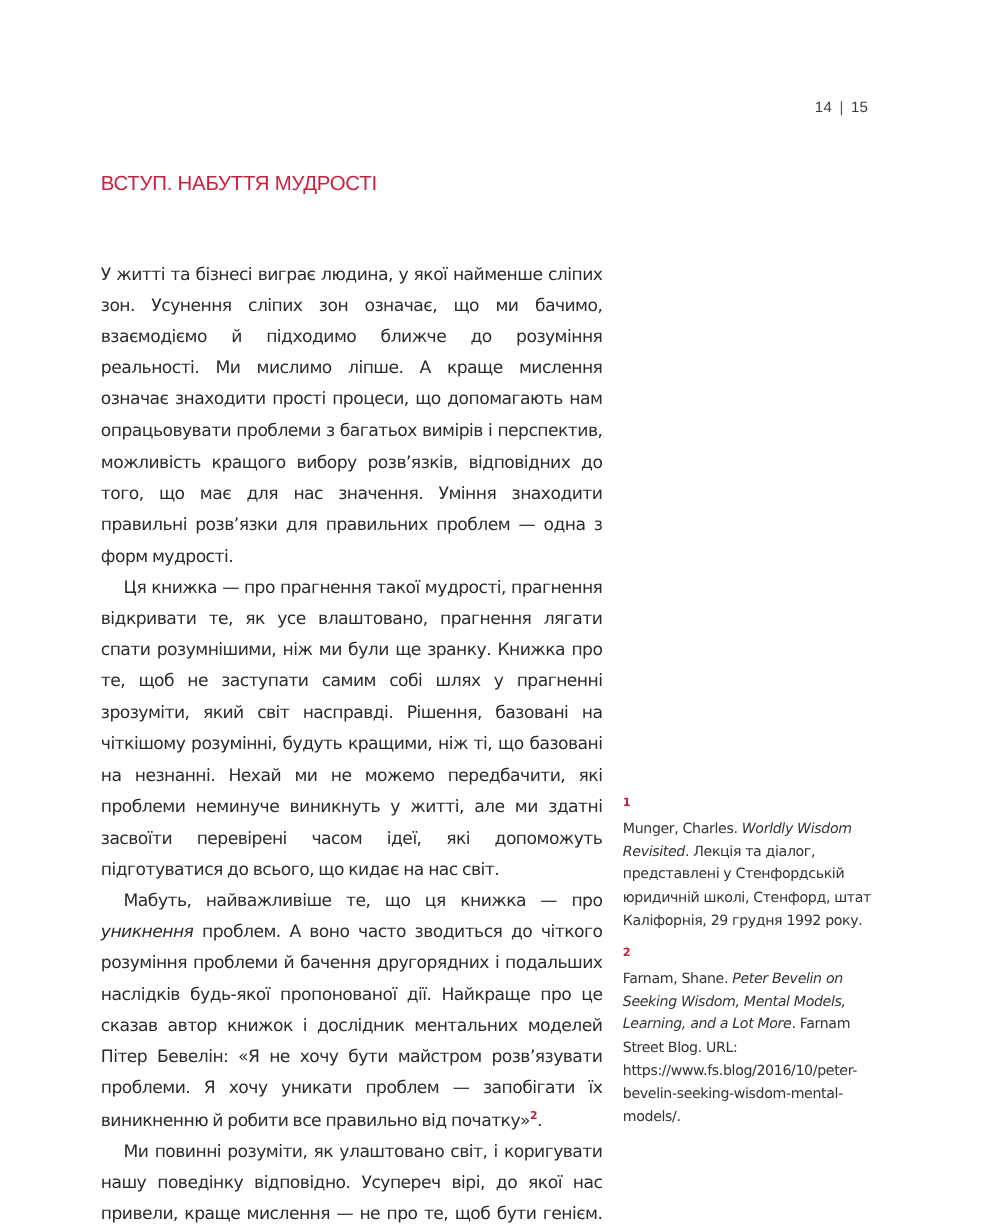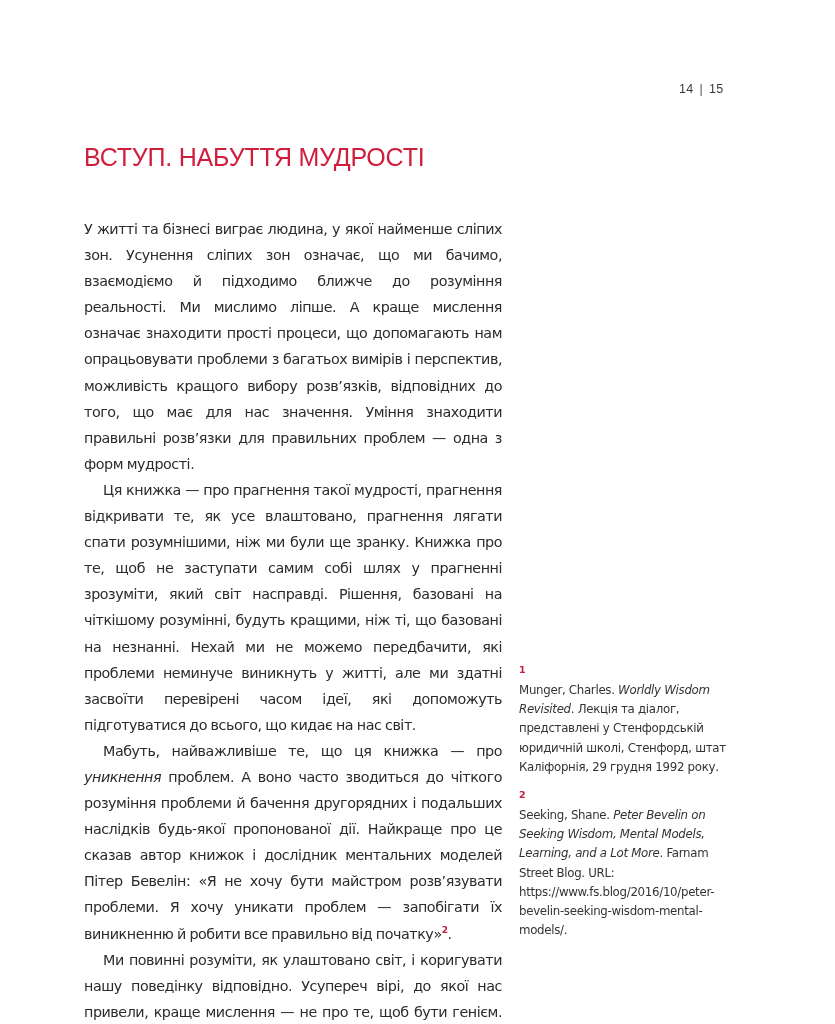--- a/index.html
+++ b/index.html
@@ -31,21 +31,21 @@
       margin: 0 6px;
       color: #555;
     }
     .chapter-title {
       position: absolute;
       top: 143px;
       left: 84px;
       margin: 0;
       font-family: "Liberation Sans", sans-serif;
       font-weight: normal;
-      font-size: 25px;
+      font-size: 17px;
       color: #d01d3c;
       letter-spacing: -0.2px;
       white-space: nowrap;
     }
     .body-text {
       position: absolute;
       top: 216px;
       left: 84px;
       width: 418px;
       font-family: "DejaVu Sans", sans-serif;
@@ -116,15 +116,15 @@
   <p class="indent">Ми повинні розуміти, як улаштовано світ, і коригувати на­шу поведінку відповідно. Усупереч вірі, до якої нас привели, краще мислення — не про те, щоб бути генієм. Воно про про­цеси, які ми використовуємо для розкриття реальності, та рішення, які ми ухвалюємо після цього.</p>
 </div>
 
 <div class="footnotes" style="top:0;">
   <div class="footnote" style="top:663px;">
     <span class="fn-num">1</span>
     <span class="fn-text"><span>Munger, Charles. </span><em>Worldly Wisdom Revisited</em><span>. Лекція та діалог, представлені у Стенфордській юридичній школі, Стенфорд, штат Каліфорнія, 29 грудня 1992 року.</span></span>
   </div>
   <div class="footnote" style="top:788px;">
     <span class="fn-num">2</span>
-    <span class="fn-text" style="word-break: break-word;"><span>Seeking, Shane. </span><em>Peter Bevelin on Seeking Wisdom, Mental Models, Learning, and a Lot More</em><span>. Farnam Street Blog. URL: https://www.fs.blog/2016/10/peter-bevelin-seeking-wisdom-mental-models/.</span></span>
+    <span class="fn-text" style="word-break: break-word;"><span>Farnam, Shane. </span><em>Peter Bevelin on Seeking Wisdom, Mental Models, Learning, and a Lot More</em><span>. Farnam Street Blog. URL: https://www.fs.blog/2016/10/peter-bevelin-seeking-wisdom-mental-models/.</span></span>
   </div>
 </div>
 
 </body></html>

